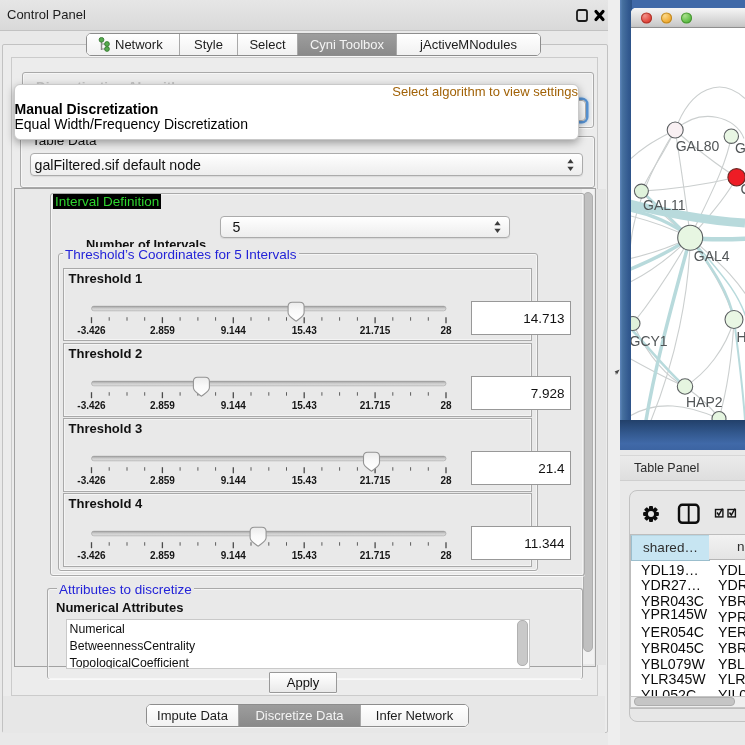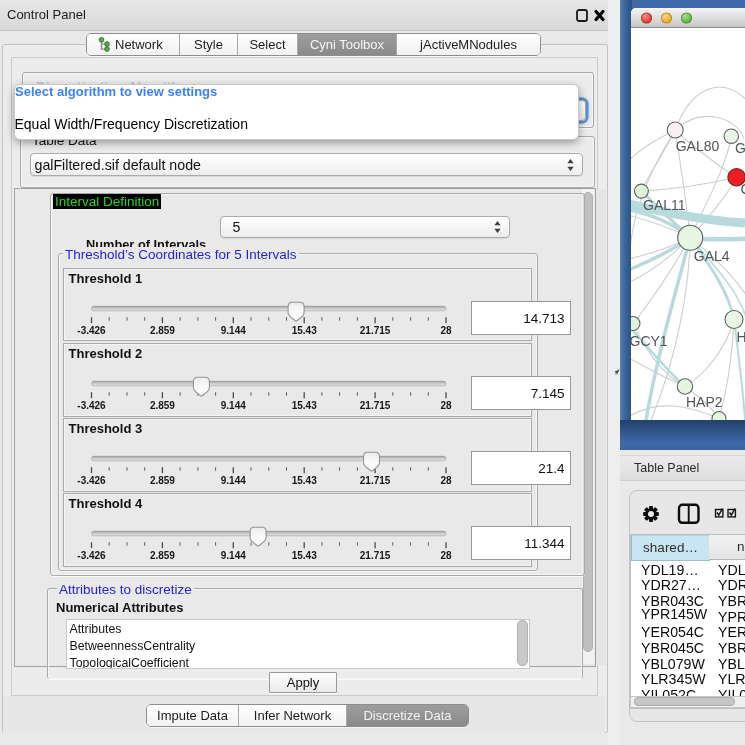--- a/index.html
+++ b/index.html
@@ -42,21 +42,21 @@
 .tl{position:absolute;top:50%;transform:translateY(-50%);width:11px;height:11px;border-radius:50%;}
 
 #tpbar{left:620px;top:455px;width:125px;height:24px;background:linear-gradient(#ebebeb,#dedede);border-top:1px solid #d7d7d7;border-bottom:1px solid #cfcfcf;}
 #tpbar .t{position:absolute;left:14px;top:5px;font-size:12.5px;color:#2a2a2a;}
 #tblbox{left:629px;top:490px;width:130px;height:230px;border:1px solid #c2c2c2;border-radius:8px;background:#e7e7e7;}
 #tbl{position:absolute;left:630px;top:534px;width:115px;height:173px;background:#fff;border:1px solid #bdbdbd;border-right:none;overflow:hidden;}
 .hdr{position:absolute;top:0;height:24px;font-size:13.5px;color:#2e2e2e;text-align:center;line-height:24px;}
 .row{position:absolute;font-size:14.2px;color:#0c0c0c;white-space:nowrap;}
 
 #popup{left:14px;top:84px;width:563px;height:54px;background:#fff;border:1px solid #c9c9c9;border-radius:6px;box-shadow:0 3px 8px rgba(0,0,0,.35);}
-#popup .ph{position:absolute;left:0;right:0;top:-1px;text-align:left;font-size:13px;font-weight:bold;color:#3b82f6;}
+#popup .ph{position:absolute;left:0;right:0;top:-1px;text-align:right;font-size:13px;font-weight:normal;color:#a16207;}
 #popup .i1{position:absolute;left:-0.5px;top:15.5px;font-size:14px;font-weight:bold;color:#000;}
 #popup .i2{position:absolute;left:-0.5px;top:31px;font-size:14px;color:#000;}
 </style>
 </head>
 <body>
 
 <div class="abs" id="cbox"></div>
 <div class="abs" id="titlebar">
   <div class="t">Control Panel</div>
   <svg class="abs" style="left:576px;top:9px" width="32" height="13" viewBox="0 0 32 13">
@@ -201,21 +201,21 @@
       <text x="27.5" y="65.2" font-family="Liberation Sans, sans-serif" font-size="10" font-weight="bold" fill="#161616" text-anchor="middle">-3.426</text>
       <text x="98.4" y="65.2" font-family="Liberation Sans, sans-serif" font-size="10" font-weight="bold" fill="#161616" text-anchor="middle">2.859</text>
       <text x="169.3" y="65.2" font-family="Liberation Sans, sans-serif" font-size="10" font-weight="bold" fill="#161616" text-anchor="middle">9.144</text>
       <text x="240.2" y="65.2" font-family="Liberation Sans, sans-serif" font-size="10" font-weight="bold" fill="#161616" text-anchor="middle">15.43</text>
       <text x="311.1" y="65.2" font-family="Liberation Sans, sans-serif" font-size="10" font-weight="bold" fill="#161616" text-anchor="middle">21.715</text>
       <text x="382.0" y="65.2" font-family="Liberation Sans, sans-serif" font-size="10" font-weight="bold" fill="#161616" text-anchor="middle">28</text>
       <path d="M 133.60 33.20 L 141.20 33.20 Q 145.40 33.20 145.40 37.40 L 145.40 43.70 C 145.40 47.70 140.00 49.80 137.40 52.20 C 134.80 49.80 129.40 47.70 129.40 43.70 L 129.40 37.40 Q 129.40 33.20 133.60 33.20 Z" fill="url(#thm)" stroke="#949494" stroke-width="1.1"></path>
     </svg>
 <div class="tlabel">Threshold 2</div>
 <div class="vbox">
-      <span>7.145</span>
+      <span>7.928</span>
     </div>
 </div>
 <div class="tpanel" style="top:418px">
 <svg width="467" height="73" viewBox="0 0 467 73" style="position:absolute;left:0;top:0">
       <defs>
         <linearGradient id="trk" x1="0" y1="0" x2="0" y2="1">
           <stop offset="0" stop-color="#898989"></stop>
           <stop offset="0.35" stop-color="#c6c6c6"></stop>
           <stop offset="1" stop-color="#e2e2e2"></stop>
         </linearGradient>
@@ -307,33 +307,33 @@
 <div class="tlabel">Threshold 4</div>
 <div class="vbox">
       <span>11.344</span>
     </div>
 </div>
 
 <div class="grp" style="left:47px;top:588px;width:534px;height:90px;border-bottom:none;"></div>
 <div class="gtitle" style="left:57px;top:581.5px;color:#2424d8;background:#e9e9e9;">Attributes to discretize</div>
 <div class="abs" style="left:56px;top:599.5px;font-size:13px;font-weight:bold;color:#111;">Numerical Attributes</div>
 <div id="numlist">
-  <div>Attributes</div>
+  <div>Numerical</div>
   <div>BetweennessCentrality</div>
   <div>TopologicalCoefficient</div>
 </div>
 <div class="abs" style="left:517px;top:620px;width:9px;height:44px;background:#c9c9c9;border:1px solid #b1b1b1;border-radius:5px;"></div>
 
 <div id="apply">Apply</div>
 <div class="abs" style="left:3px;top:696px;width:602px;height:37px;background:#e7e7e7;"></div>
 
 <div class="abs seg" style="left:146px;top:704px;">
   <div class="s" style="width:69px;justify-content:center">Impute Data</div>
+  <div class="s on" style="width:99px;justify-content:center">Discretize Data</div>
   <div class="s" style="width:85px;justify-content:center">Infer Network</div>
-  <div class="s on" style="width:99px;justify-content:center">Discretize Data</div>
 </div>
 
 <div class="abs" id="divider"></div>
 <svg class="abs" style="left:613px;top:368px" width="8" height="8" viewBox="0 0 8 8">
     <path d="M4.2 6.3 L6.6 1.6 L1.6 3.4 Z" fill="#474747"></path>
     <path d="M3.2 6.8 Q2.2 5.6 2.6 4.4" stroke="#8a8a8a" stroke-width="0.8" fill="none"></path>
   </svg>
 <div class="abs" id="desktop"></div>
 <div class="abs" id="deskband"></div>
 <div class="abs" id="deskshadow"></div>
@@ -450,14 +450,15 @@
 <div class="row" style="left:10px;top:136.4px">YLR345W</div>
     <div class="row" style="left:87px;top:136.4px">YLR3</div>
 <div class="row" style="left:10px;top:152.1px">YIL052C</div>
     <div class="row" style="left:87px;top:152.1px">YIL0</div>
 </div>
 <div class="abs" style="left:630px;top:696px;width:115px;height:10px;background:#efefef;border:1px solid #c6c6c6;border-right:none;"></div>
 <div class="abs" style="left:634px;top:697px;width:99px;height:7px;background:#c5c5c5;border:1px solid #adadad;border-radius:4px;"></div>
 
 <div class="abs" id="popup">
   <div class="ph">Select algorithm to view settings</div>
+  <div class="i1">Manual Discretization</div>
   <div class="i2">Equal Width/Frequency Discretization</div>
 </div>
 
 </body></html>

